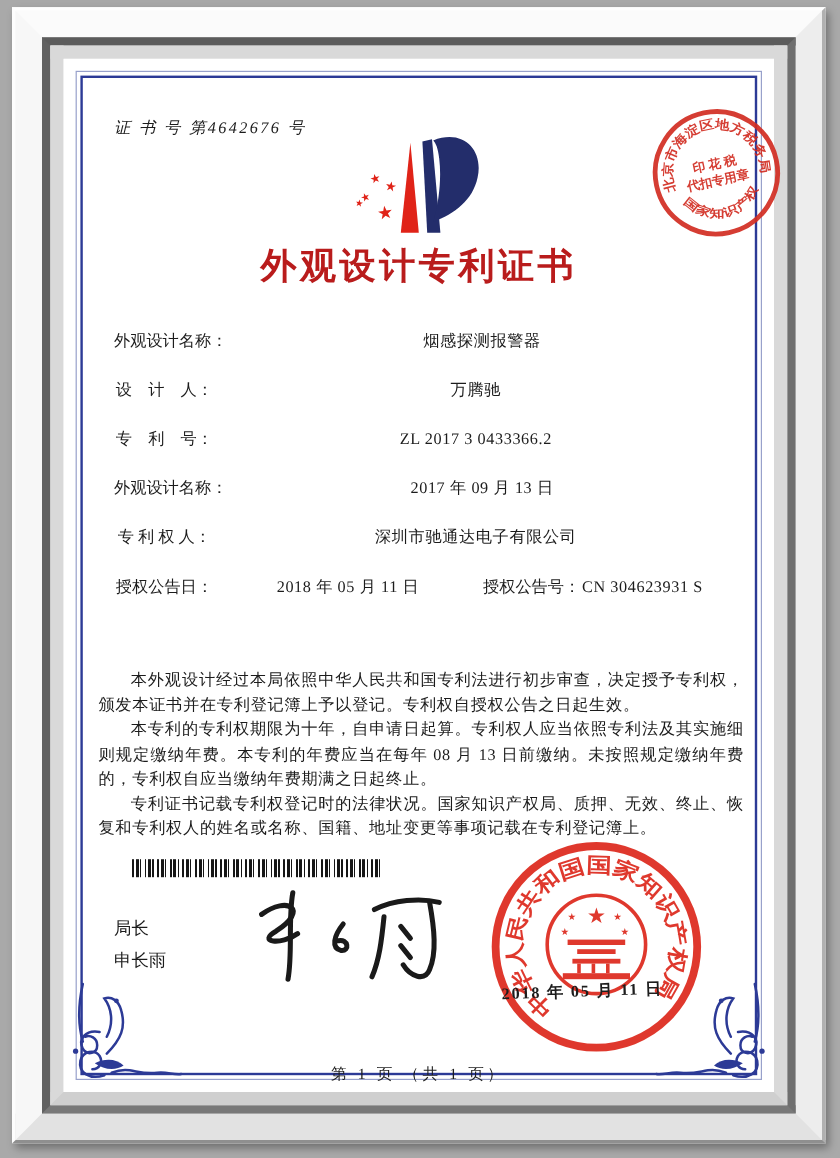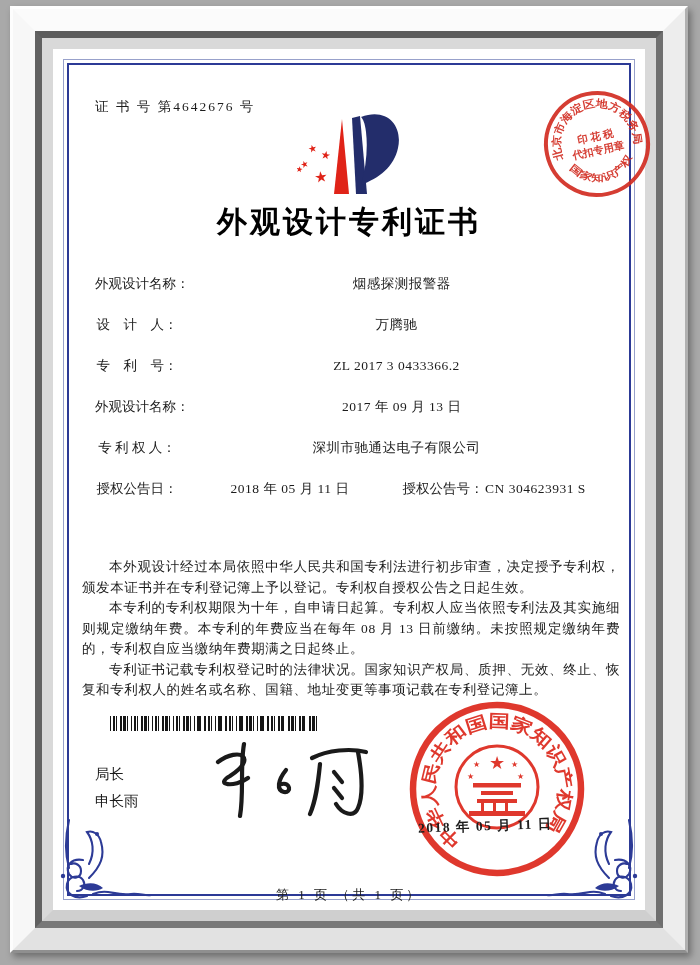--- a/index.html
+++ b/index.html
@@ -10,24 +10,24 @@
     box-shadow:3px 4px 7px rgba(0,0,0,.35);}
   .frame-face{position:absolute;inset:0;border:22px solid;
     border-color:#fbfbfb #ededed #e2e2e2 #f7f7f7;}
   .frame-dark{position:absolute;inset:0;border:7px solid;
     border-color:#5c5c5c #6f6f6f #787878 #616161;}
   .matte{position:absolute;inset:0;border:11px solid #d9d9d9;border-bottom-color:#cfcfcf;}
   .paper{position:absolute;inset:0;background:#ffffff;}
   .bline1{position:absolute;inset:10px;border:1.5px solid #98a1cb;pointer-events:none;}
   .bline2{position:absolute;inset:14px;border:2.5px solid #2c3a96;pointer-events:none;}
   .content{position:absolute;inset:17px;font-size:13.5px;color:#1c1c1c;}
-  .cert-no{position:absolute;left:25px;top:32px;letter-spacing:2px;}
+  .cert-no{position:absolute;left:25px;top:32px;letter-spacing:2px;font-style:italic;}
   .logo{position:absolute;left:50%;top:44px;transform:translateX(-50%);}
   .title{position:absolute;top:136px;width:100%;text-align:center;
-    font-size:30px;font-weight:bold;letter-spacing:3px;color:#000000;}
+    font-size:30px;font-weight:bold;letter-spacing:3px;color:#b91c1c;}
   .fields{position:absolute;left:25px;right:14px;top:208px;text-align:center;}
   .frow{display:flex;line-height:20px;margin-bottom:21px;}
   .flabel{flex:0 0 84px;white-space:pre;}
   .fvalue{flex:1;letter-spacing:.5px;}
   .addr-row{margin-bottom:0;}
   .grant-row{display:flex;line-height:20px;margin-top:21px;}
   .grant-left{display:flex;width:306px;}
   .grant-right{display:flex;}
   .paras{position:absolute;left:12px;right:8px;top:491px;text-align:justify;}
   .paras p{margin:0;text-indent:2em;line-height:20.5px;letter-spacing:.6px;}

